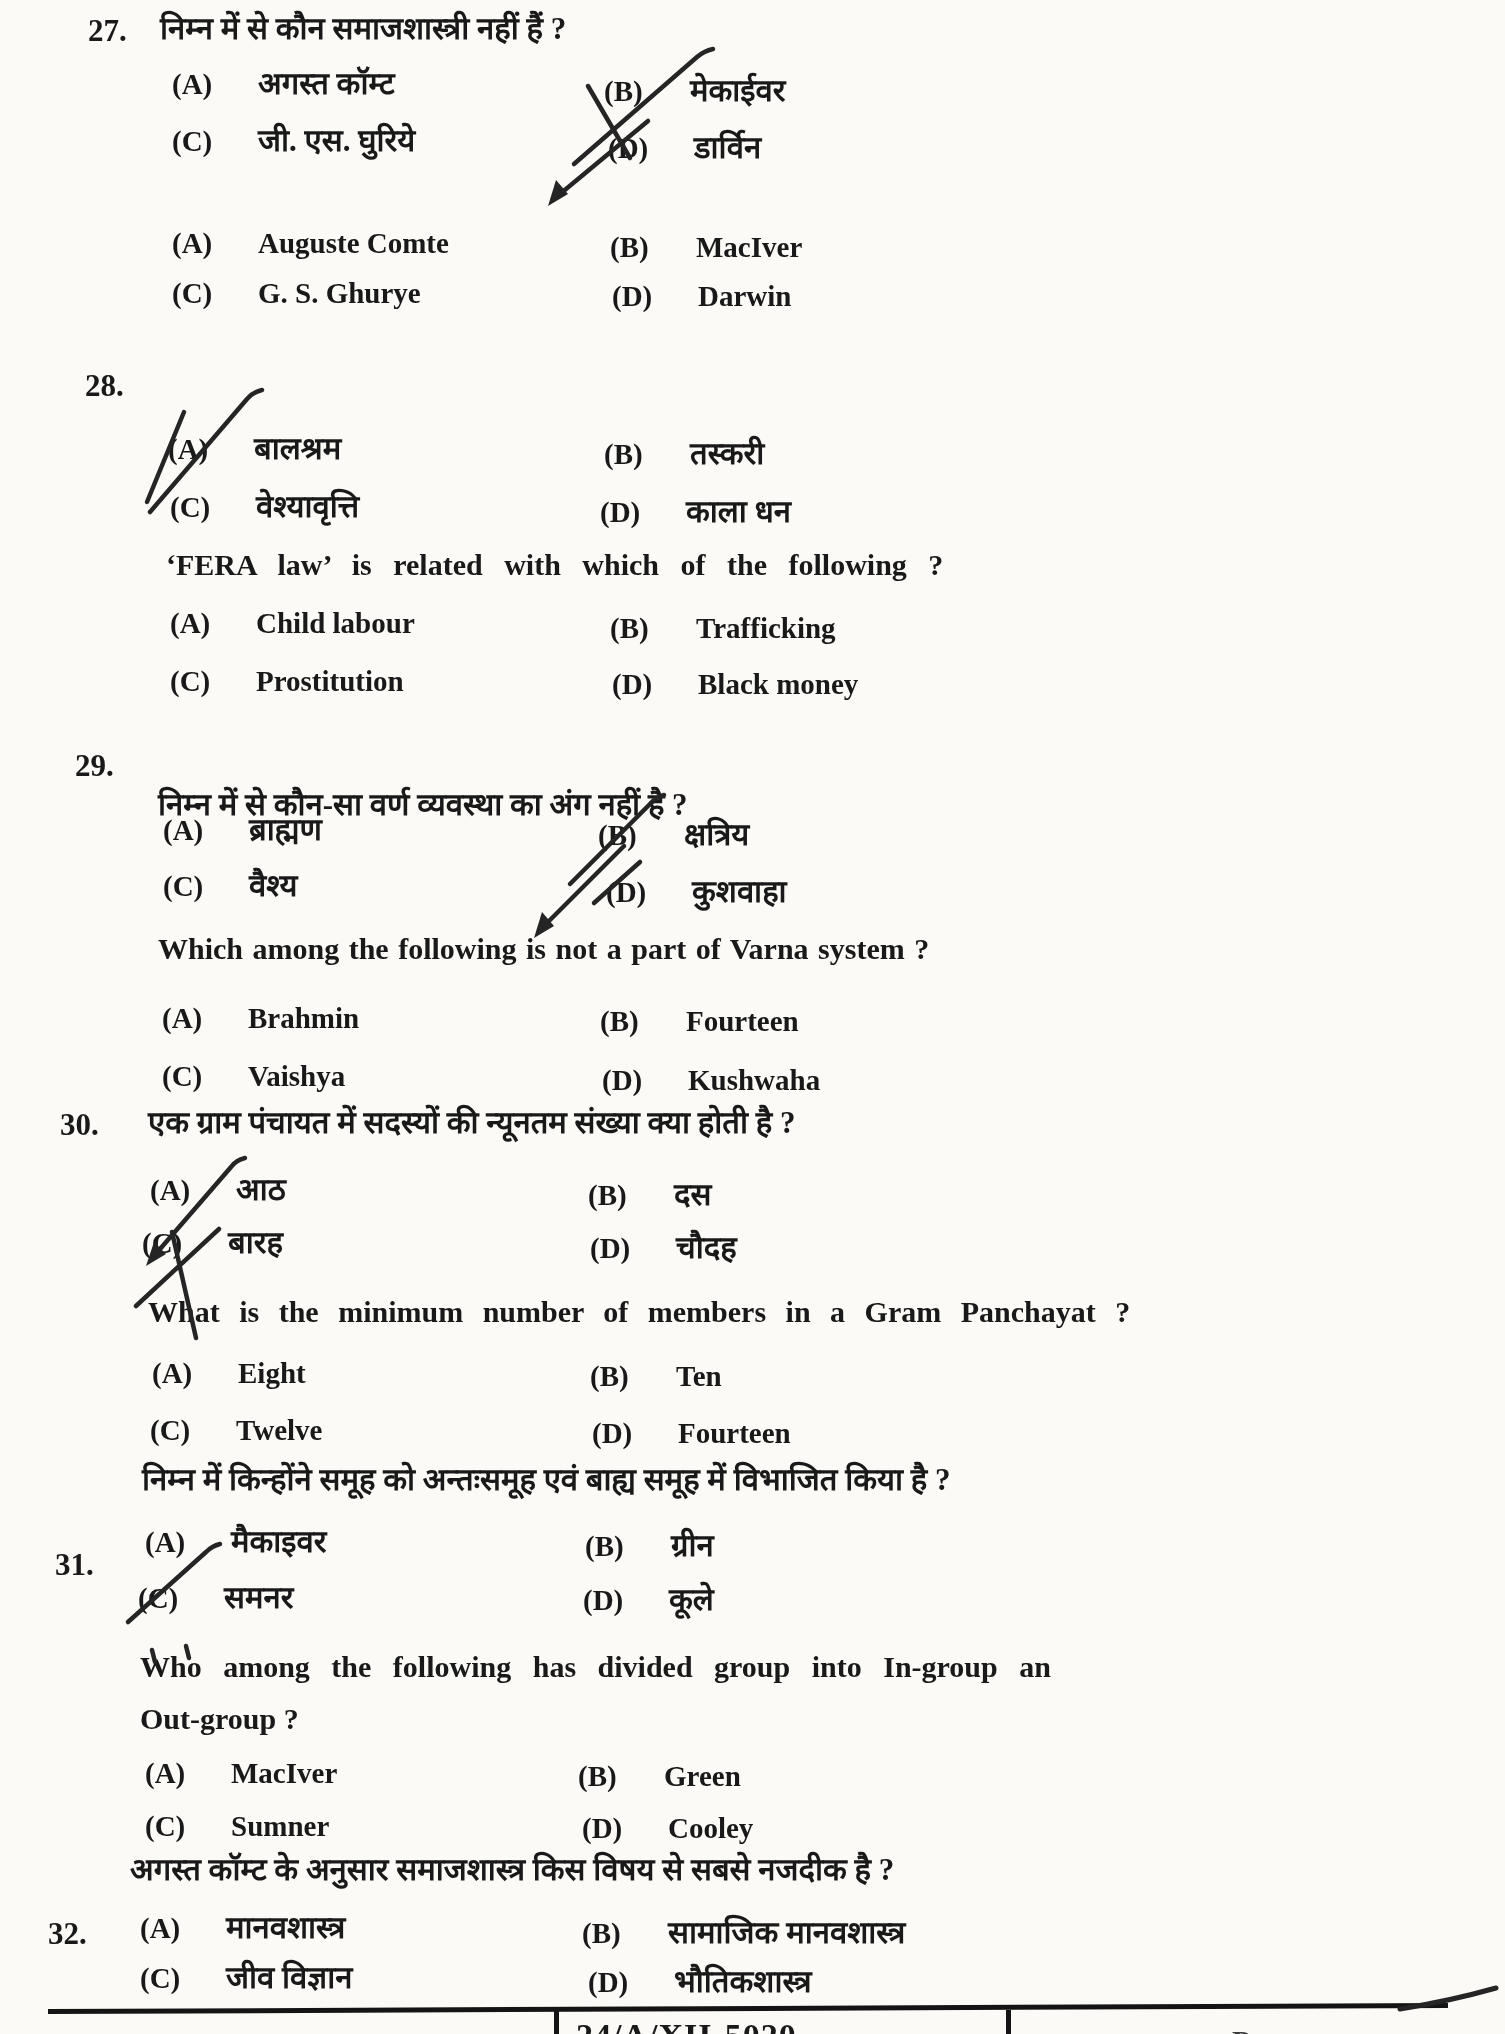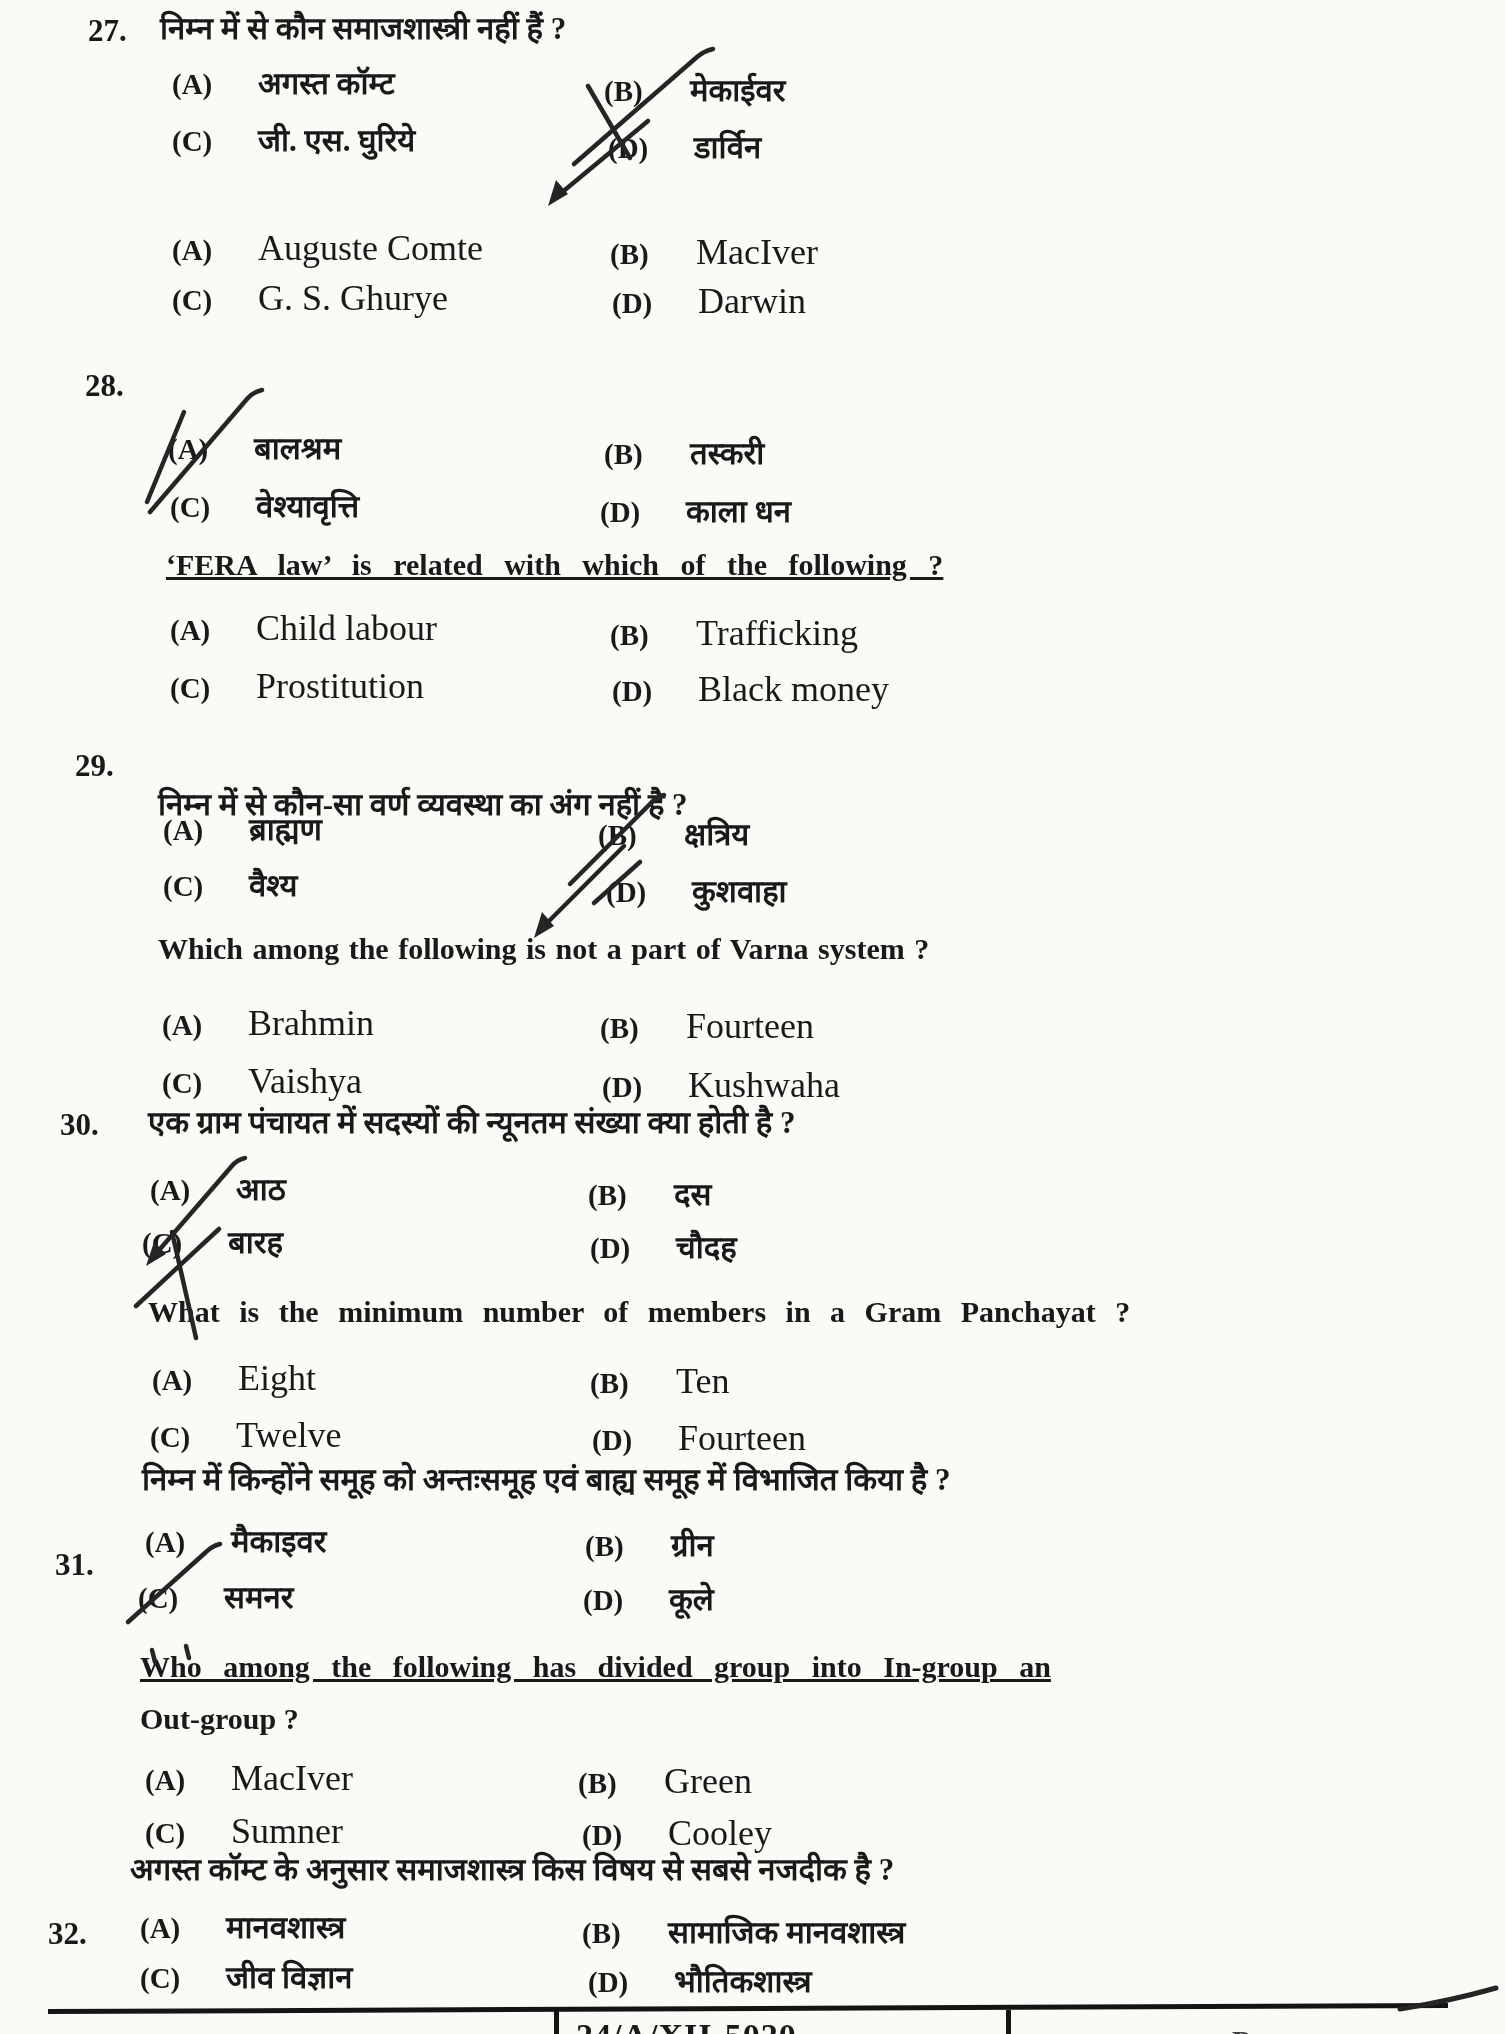--- a/index.html
+++ b/index.html
@@ -8,22 +8,22 @@
     background:#fbfaf6;overflow:hidden;
     font-family:"Liberation Serif","DejaVu Serif",serif;color:#191919;
   }
   .abs{position:absolute;white-space:nowrap;line-height:1.35;}
   .qnum{font-size:31px;font-weight:700;}
   .qhi{font-size:31px;font-weight:700;}
   .qen{font-size:30px;font-weight:700;}
   .opt{display:flex;align-items:baseline;}
   .opt .lbl{display:inline-block;min-width:86px;font-size:29px;font-weight:700;}
   .opt.hi .txt{font-size:31px;font-weight:700;}
-  .opt.en .txt{font-size:36px;font-weight:400;}
-  .ws2{word-spacing:2px;} .ws12{word-spacing:12px;} .ws14{word-spacing:14px;text-decoration:underline;} .ws16{word-spacing:16px;}
+  .opt.en .txt{font-size:29px;font-weight:700;}
+  .ws2{word-spacing:2px;} .ws12{word-spacing:12px;} .ws14{word-spacing:14px;} .ws16{word-spacing:16px;}
   .rule{position:absolute;background:#141414;}
   .code{font-size:34px;font-weight:700;letter-spacing:1px;}
   .page-partial{font-size:30px;font-weight:700;color:#3a3a3a;}
   .marks{position:absolute;left:0;top:0;width:1505px;height:2034px;pointer-events:none;}
 </style>
 </head>
 <body>
 
 <div class="page">
 

